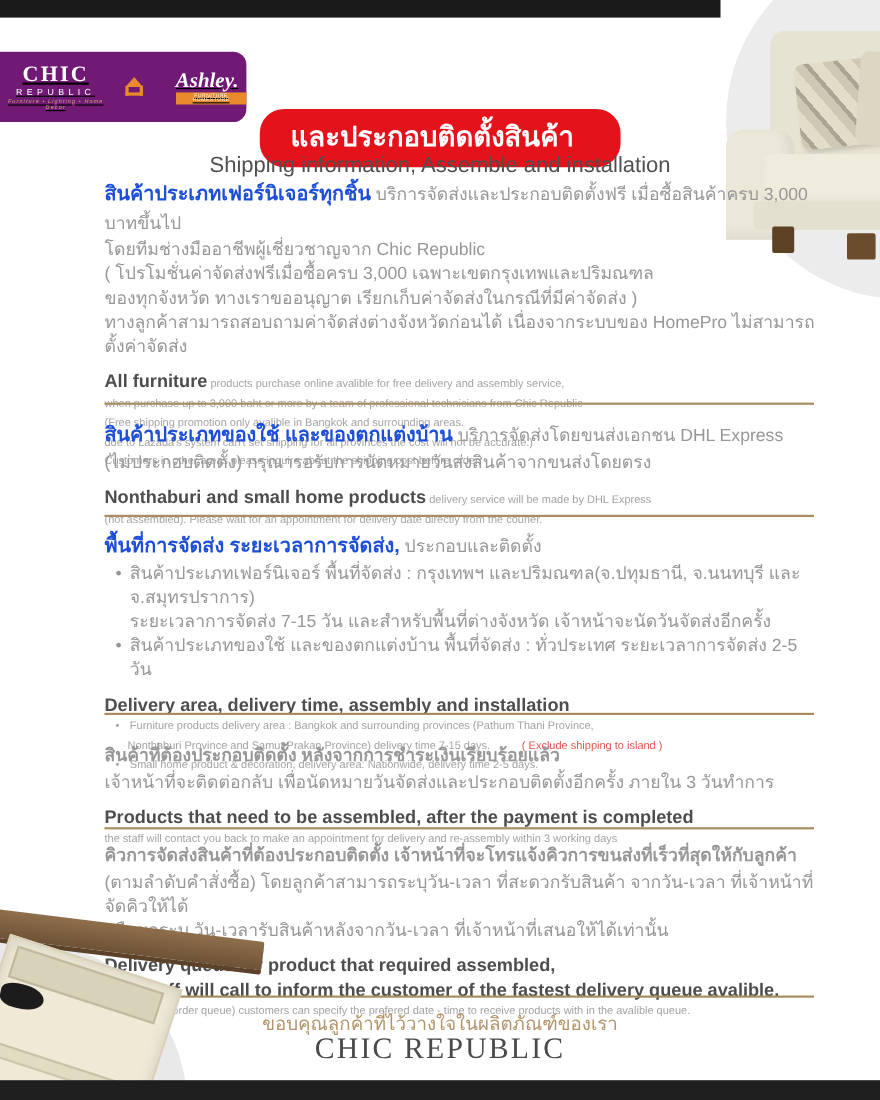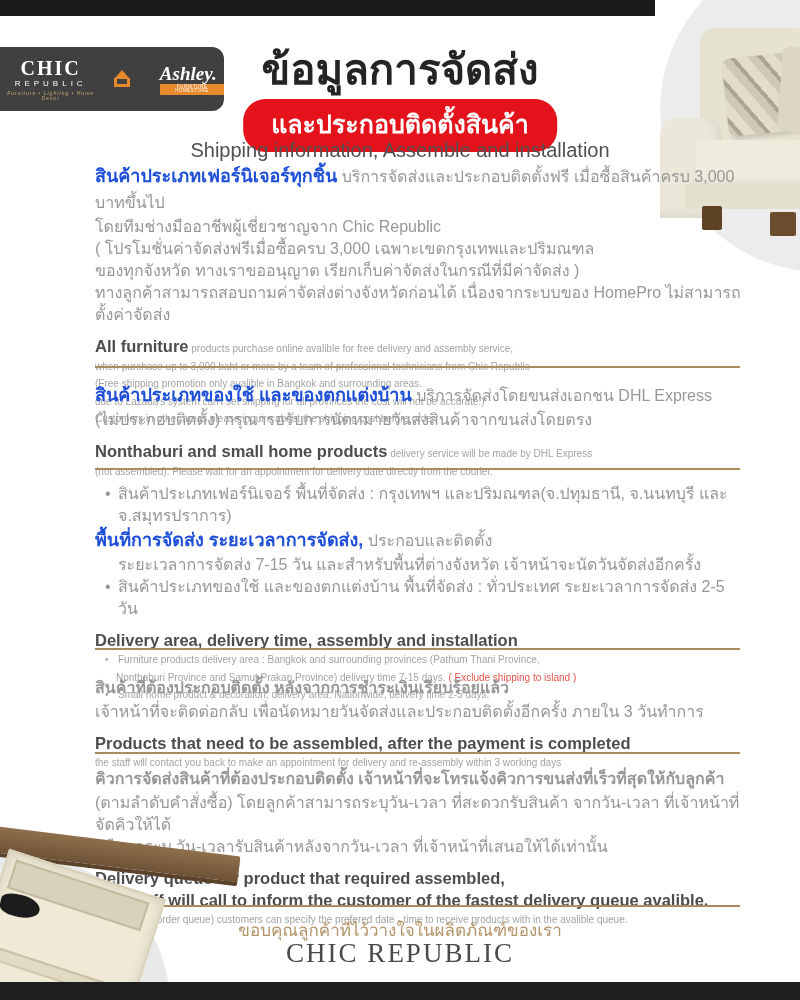--- a/index.html
+++ b/index.html
@@ -3,35 +3,35 @@
 <meta charset="utf-8">
 <style>
   * { margin:0; padding:0; box-sizing:border-box; }
   html,body { width:800px; height:1000px; }
   body { font-family:"Liberation Sans", sans-serif; background:#ffffff; position:relative; overflow:hidden; }
   .page { position:absolute; inset:0; width:800px; height:1000px; background:#fff; overflow:hidden; }
 
   
   .topbar { position:absolute; left:0; top:0; width:655px; height:16px; background:#1a1a1a; }
   .hero-circle { position:absolute; left:660px; top:-52px; width:324px; height:324px; border-radius:50%; background:#ececec; }
-  .logo-box { position:absolute; left:0; top:47px; width:224px; height:64px; background:#404040; border-radius:0 12px 12px 0; display:flex; align-items:center; justify-content:center; gap:12px; }
+  .logo-box { position:absolute; left:0; top:47px; width:224px; height:64px; background:#701a75; border-radius:0 12px 12px 0; display:flex; align-items:center; justify-content:center; gap:12px;text-decoration:underline; }
   .chic-logo { text-align:center; color:#fff; line-height:1; }
   .chic-name { font-family:"Liberation Serif", serif; font-size:20px; letter-spacing:2px; font-weight:bold; }
   .chic-sub { font-size:8px; letter-spacing:4px; margin-top:2px; }
   .chic-tagline { font-size:5px; color:#c9a96a; margin-top:3px; letter-spacing:1px; font-style:italic; }
   .ashley-logo { display:flex; align-items:center; gap:4px; }
   .ashley-house { width:18px; height:16px; position:relative; }
   .ashley-house .roof { position:absolute; left:1px; top:-1px; width:0; height:0; border-left:8px solid transparent; border-right:8px solid transparent; border-bottom:9px solid #e8892b; }
   .ashley-house .base { position:absolute; left:1px; top:7px; width:16px; height:9px; border:3px solid #e8892b; border-top:none; }
   .ashley-text { color:#fff; line-height:1;margin-left:26px; }
   .ashley-name { font-family:"Liberation Serif", serif; font-weight:bold; font-style:italic; font-size:19px; }
   .ashley-sub { font-size:4.5px; background:#e8892b; color:#fff; padding:1px 2px; margin-top:1px; letter-spacing:.5px; text-align:center; }
 
   .title-thai { position:absolute; left:50%; transform:translateX(-50%); top:36px; font-size:42px; font-weight:bold; color:#242424; white-space:nowrap; }
-  .badge { position:absolute; left:50%; transform:translateX(-50%); top:99px; background:#e4131b; color:#fff; font-size:25px; font-weight:bold; border-radius:22px; padding:5px 28px 8px 28px; white-space:nowrap; }
+  .badge { position:absolute; left:50%; transform:translateX(-50%); top:99px; background:#e4131b; color:#fff; font-size:25px; font-weight:bold; border-radius:22px; padding:5px 42px 8px 28px; white-space:nowrap; }
   .subtitle { position:absolute; left:50%; transform:translateX(-50%); top:139px; font-size:20px; color:#4f4f4f; white-space:nowrap; }
 
   
   .sofa { position:absolute; left:630px; top:0; width:170px; height:240px; }
   .sofa .back { position:absolute; left:70px; top:28px; width:110px; height:125px; background:#e7e3d3; border-radius:14px 14px 0 0; }
   .sofa .arm { position:absolute; left:30px; top:118px; width:62px; height:100px; background:#ece8d9; border-radius:16px 16px 0 0; box-shadow:inset -6px -4px 10px rgba(0,0,0,.07); }
   .sofa .pillow1 { position:absolute; left:95px; top:55px; width:78px; height:78px; background:repeating-linear-gradient(55deg,#cfc8b4 0 8px,#aba593 8px 12px,#e2dcc8 12px 22px); border-radius:8px; transform:rotate(-6deg); box-shadow:2px 3px 4px rgba(0,0,0,.15); }
   .sofa .pillow2 { position:absolute; left:150px; top:48px; width:60px; height:85px; background:#ddd6c2; border-radius:8px; transform:rotate(4deg); }
   .sofa .seat { position:absolute; left:62px; top:140px; width:118px; height:48px; background:#f0ecdd; border-radius:10px; box-shadow:inset 0 -6px 8px rgba(0,0,0,.06); }
   .sofa .base { position:absolute; left:55px; top:183px; width:125px; height:26px; background:#e4e0d0; border-radius:4px; }
@@ -42,21 +42,21 @@
   .sec { position:absolute; left:95px; width:648px; }
   .thb { font-size:18px; font-weight:bold; color:#1d4ed8; }
   .thr { font-size:16px; color:#979797; }
   .th-line { line-height:22px; font-size:16px; color:#979797; }
   .enb { font-size:16.5px; font-weight:bold; color:#4d4d4d; line-height:22px; }
   .enr { font-size:10px; color:#a3a3a3; line-height:17.5px; }
   .en-gap { margin-top:9px; }
   .divider { position:absolute; left:95px; width:645px; height:2px; background:#ab8c60; }
   .bul { position:relative; padding-left:13px; }
   .bul::before { content:"•"; position:absolute; left:0; top:0; color:inherit; }
-  .red { color:#e2544a; }
+  .red { color:#e2544a;margin-left:26px; }
   .th-head-line { line-height:26px; }
 
   
   .footer-thanks { position:absolute; left:50%; transform:translateX(-50%); top:916px; font-size:17px; color:#b3946a; white-space:nowrap; }
   .footer-brand { position:absolute; left:50%; transform:translateX(-50%); top:938px; font-family:"Liberation Serif", serif; font-size:27px; letter-spacing:2px; color:#4a4a4a; white-space:nowrap; }
   .bottombar { position:absolute; left:0; top:982px; width:800px; height:18px; background:#1e1e1e; }
 
   
   .decor-circle { position:absolute; left:-130px; top:855px; width:300px; height:300px; border-radius:50%; background:#e9e9e9; }
   .decor-wood { position:absolute; left:-60px; top:838px; width:300px; height:26px; background:linear-gradient(#8f6f4c,#6e5236); transform:rotate(7deg); border-radius:2px; box-shadow:0 4px 0 #5a422b; }
@@ -95,21 +95,20 @@
         <div class="roof"></div>
           <div class="base"></div>
       </div>
       <div class="ashley-text">
         <div class="ashley-name">Ashley.</div>
         <div class="ashley-sub">FURNITURE HOMESTORE</div>
       </div>
     </div>
   </div>
 
-  <div class="title-thai">ข้อมูลการจัดส่ง</div>
   <div class="badge">และประกอบติดตั้งสินค้า</div>
   <div class="subtitle">Shipping information, Assemble and installation</div>
 
   <div class="sec" style="top:163px;">
     <div class="th-line th-head-line"><span class="thb">สินค้าประเภทเฟอร์นิเจอร์ทุกชิ้น</span><span class="thr"> บริการจัดส่งและประกอบติดตั้งฟรี เมื่อซื้อสินค้าครบ 3,000 บาทขึ้นไป</span></div>
     <div class="th-line">โดยทีมช่างมืออาชีพผู้เชี่ยวชาญจาก Chic Republic</div>
     <div class="th-line">( โปรโมชั่นค่าจัดส่งฟรีเมื่อซื้อครบ 3,000 เฉพาะเขตกรุงเทพและปริมณฑล</div>
     <div class="th-line">ของทุกจังหวัด ทางเราขออนุญาต เรียกเก็บค่าจัดส่งในกรณีที่มีค่าจัดส่ง )</div>
     <div class="th-line">ทางลูกค้าสามารถสอบถามค่าจัดส่งต่างจังหวัดก่อนได้ เนื่องจากระบบของ HomePro ไม่สามารถตั้งค่าจัดส่ง</div>
     <div class="en-gap"><span class="enb">All furniture</span><span class="enr"> products purchase online avalible for free delivery and assembly service,</span></div>
@@ -122,22 +121,22 @@
 
   <div class="sec" style="top:382px;">
     <div class="th-line th-head-line"><span class="thb">สินค้าประเภทของใช้ และของตกแต่งบ้าน</span><span class="thr"> บริการจัดส่งโดยขนส่งเอกชน DHL Express</span></div>
     <div class="th-line">(ไม่ประกอบติดตั้ง) กรุณารอรับการนัดหมายวันส่งสินค้าจากขนส่งโดยตรง</div>
     <div class="en-gap"><span class="enb">Nonthaburi and small home products</span><span class="enr"> delivery service will be made by DHL Express</span></div>
     <div class="enr">(not assembled). Please wait for an appointment for delivery date directly from the courier.</div>
   </div>
   <div class="divider" style="top:468px;"></div>
 
   <div class="sec" style="top:483px;">
+    <div class="th-line th-head-line"><span class="thb">พื้นที่การจัดส่ง ระยะเวลาการจัดส่ง,</span><span class="thr"> ประกอบและติดตั้ง</span></div>
     <div class="th-line bul" style="margin-left:10px;">สินค้าประเภทเฟอร์นิเจอร์ พื้นที่จัดส่ง : กรุงเทพฯ และปริมณฑล(จ.ปทุมธานี, จ.นนทบุรี และ จ.สมุทรปราการ)</div>
-    <div class="th-line th-head-line"><span class="thb">พื้นที่การจัดส่ง ระยะเวลาการจัดส่ง,</span><span class="thr"> ประกอบและติดตั้ง</span></div>
     <div class="th-line" style="margin-left:23px;">ระยะเวลาการจัดส่ง 7-15 วัน และสำหรับพื้นที่ต่างจังหวัด เจ้าหน้าจะนัดวันจัดส่งอีกครั้ง</div>
     <div class="th-line bul" style="margin-left:10px;">สินค้าประเภทของใช้ และของตกแต่งบ้าน พื้นที่จัดส่ง : ทั่วประเทศ ระยะเวลาการจัดส่ง 2-5 วัน</div>
     <div class="enb en-gap">Delivery area, delivery time, assembly and installation</div>
     <div class="enr bul" style="margin-left:10px;">Furniture products delivery area : Bangkok and surrounding provinces (Pathum Thani Province,</div>
     <div class="enr" style="margin-left:21px;"><span>Nonthaburi Province and Samut Prakan Province) delivery time 7-15 days. </span><span class="red">( Exclude shipping to island )</span></div>
     <div class="enr bul" style="margin-left:10px;">Small home product &amp; decoration, delivery area: Nationwide, delivery time 2-5 days.</div>
   </div>
   <div class="divider" style="top:648px;"></div>
 
   <div class="sec" style="top:675px;">

